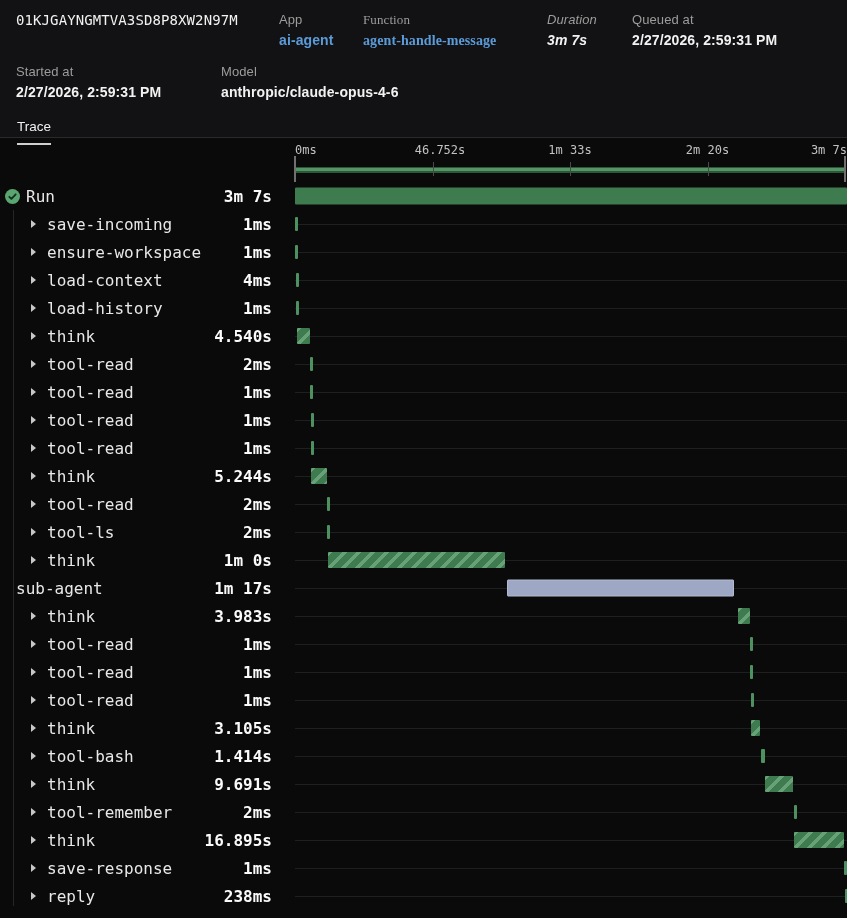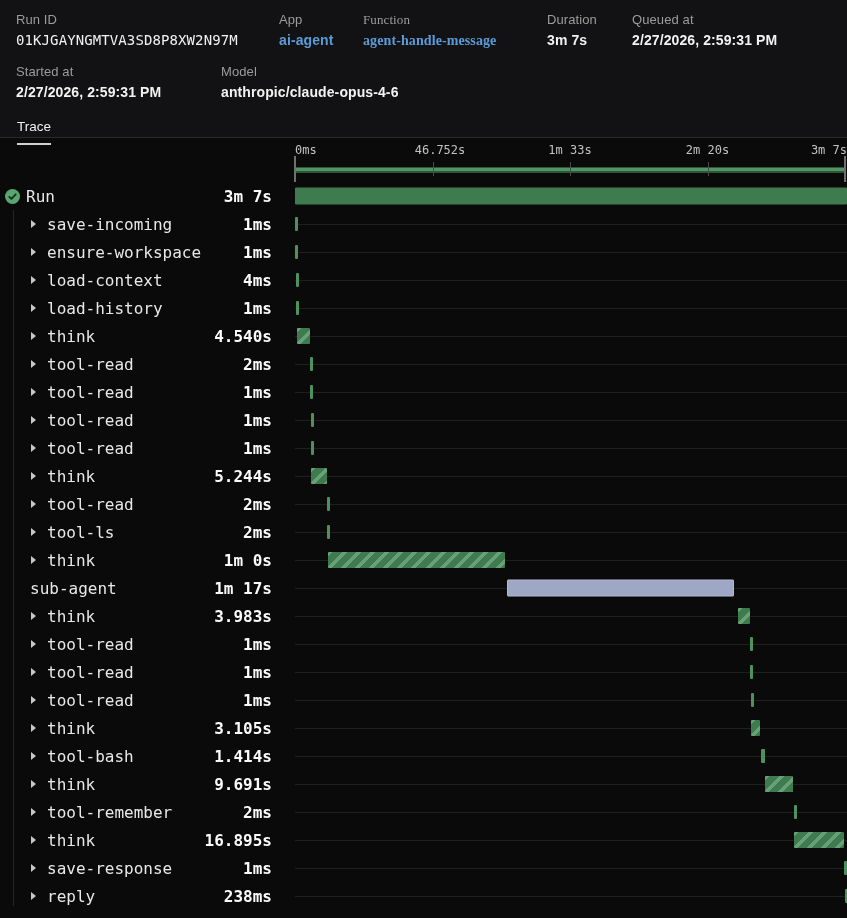--- a/index.html
+++ b/index.html
@@ -4,21 +4,21 @@
 <style>
   html,body{margin:0;padding:0;background:#060607;}
   body{width:847px;height:918px;overflow:hidden;font-family:"Liberation Sans",sans-serif;-webkit-font-smoothing:antialiased;}
   .app{width:847px;height:918px;background:#0a0a0b;position:relative;}
 
   
   .hdr{background:#121214;border-bottom:1px solid #2a2a2c;padding:12px 16px 0;box-sizing:border-box;height:138px;}
   .meta-row{display:flex;}
   .meta-row.r2{margin-top:15px;}
   .cell{box-sizing:border-box;}
-  .c-runid{width:263px;} .c-app{width:84px;} .c-fn{width:184px;font-family:Liberation Serif, serif;} .c-dur{width:85px;} .c-queued{flex:1;}
+  .c-runid{width:263px;} .c-app{width:84px;} .c-fn{width:184px;font-family:Liberation Serif, serif;} .c-dur{width:85px;font-style:italic;} .c-queued{flex:1;}
   .c-started{width:205px;} .c-ended{width:206px;} .c-model{flex:1;}
   .f-label{font-size:13px;color:#9c9c9c;margin-bottom:5px;letter-spacing:.1px;}
   .f-value{font-size:14px;font-weight:700;color:#f2f2f2;letter-spacing:.1px;}
   .f-value.mono{font-family:"DejaVu Sans Mono","Liberation Mono",monospace;font-weight:500;font-size:14px;}
   .f-value.link{color:#5b9bd8;cursor:pointer;}
   .tab-bar{margin-top:17px;padding-left:1px;}
   .tab{display:inline-block;font-size:13.5px;color:#f0f0f0;padding-bottom:9px;border-bottom:2px solid #cfcfcf;cursor:pointer;}
 
   
   .trace{position:relative;}
@@ -28,21 +28,21 @@
   .tick-end{position:absolute;top:18px;height:26px;width:2px;background:#707070;}
   .tick-mid{position:absolute;top:24px;height:14px;width:1px;background:#4a4a4a;}
 
   .rows{position:relative;}
   .guide{position:absolute;left:13px;top:28px;height:696px;width:1px;background:#262626;}
   .trow{height:28px;position:relative;display:flex;align-items:center;cursor:pointer;}
   .left{width:293px;flex:none;display:flex;align-items:center;box-sizing:border-box;
         font-family:"DejaVu Sans Mono","Liberation Mono",monospace;font-size:16px;color:#e8e8e8;}
   .t-run .left{padding-left:5px;}
   .t-child .left{padding-left:31px;}
-  .t-sub .left{padding-left:30px;align-items:center;}
+  .t-sub .left{padding-left:16px;align-items:center;}
   .rlabel{white-space:pre;}
   .dur{margin-left:auto;padding-right:21px;font-weight:700;color:#fafafa;white-space:pre;}
   .caret{width:0;height:0;border-left:5px solid #c8c8c8;border-top:4.5px solid transparent;border-bottom:4.5px solid transparent;margin-right:11px;flex:none;}
   .status-ic{width:15px;height:15px;margin-right:6px;flex:none;display:block;}
 
   .lane{position:absolute;left:293px;right:0;top:0;bottom:0;}
   .laneline{position:absolute;left:2px;right:0;top:50%;height:1px;background:#1e1f1f;}
   .bar{position:absolute;top:50%;transform:translateY(-50%);border-radius:1px;}
   .bar.b-run{height:17px;background:#3e7b4f;}
   .bar.b-think{height:16px;background:repeating-linear-gradient(135deg,#68a178 0 3.5px,#3e7b4f 3.5px 10px);}
@@ -50,21 +50,20 @@
   .bar.b-step{height:14px;background:#4e9160;}
 </style>
 </head>
 <body>
 
 <div class="app">
 
   <div class="hdr">
     <div class="meta-row r1">
       <div class="cell c-runid">
-        <div class="f-label">Run ID</div>
         <div class="f-value mono">01KJGAYNGMTVA3SD8P8XW2N97M</div>
       </div>
       <div class="cell c-app">
         <div class="f-label">App</div>
         <div class="f-value link">ai-agent</div>
       </div>
       <div class="cell c-fn">
         <div class="f-label">Function</div>
         <div class="f-value link">agent-handle-message</div>
       </div>

